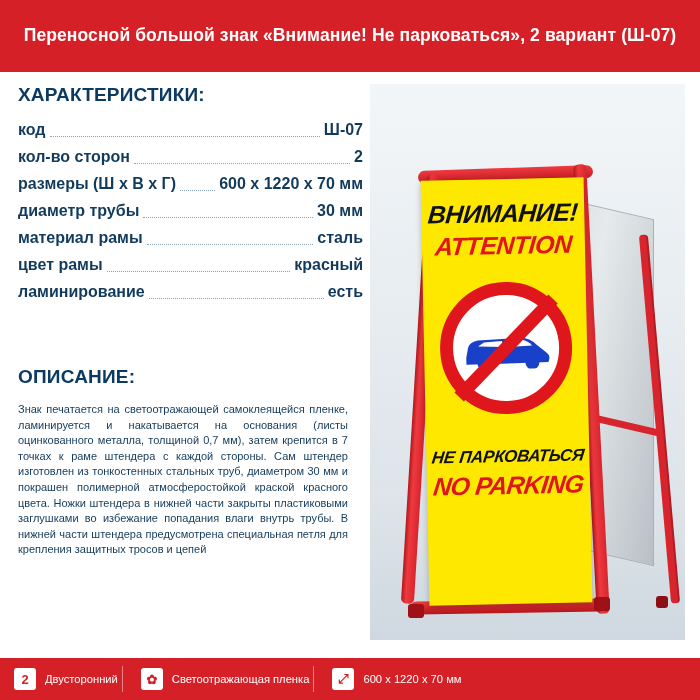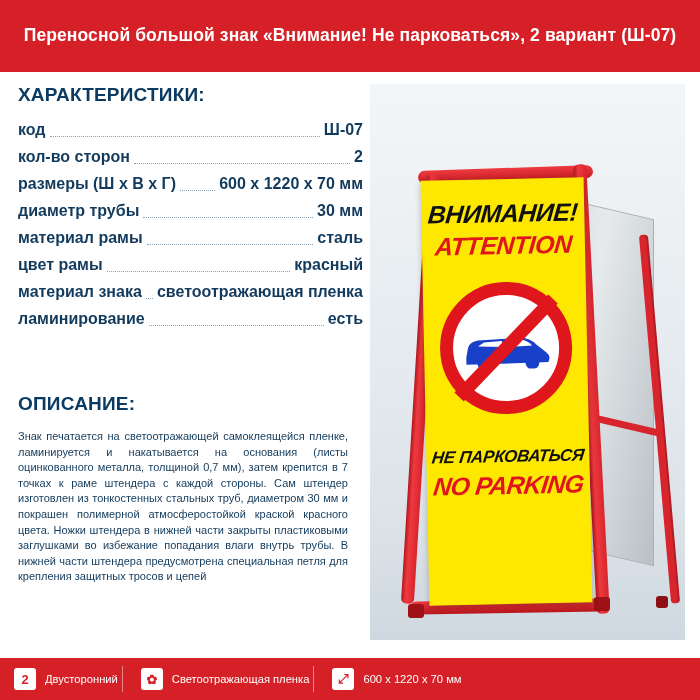--- a/index.html
+++ b/index.html
@@ -214,25 +214,20 @@
       </li>
       <li class="spec-row">
         <span class="spec-key">материал рамы</span>
         <span class="spec-dots"></span>
         <span class="spec-val">сталь</span>
       </li>
       <li class="spec-row">
         <span class="spec-key">цвет рамы</span>
         <span class="spec-dots"></span>
         <span class="spec-val">красный</span>
-      </li>
-      <li class="spec-row">
-        <span class="spec-key">материал знака</span>
-        <span class="spec-dots"></span>
-        <span class="spec-val">светоотражающая пленка</span>
       </li>
       <li class="spec-row">
         <span class="spec-key">ламинирование</span>
         <span class="spec-dots"></span>
         <span class="spec-val">есть</span>
       </li>
     </ul>
 
     <div class="section-title desc-title">ОПИСАНИЕ:</div>
     <div class="desc-body">Знак печатается на светоотражающей самоклеящейся пленке, ламинируется и накатывается на основания (листы оцинкованного металла, толщиной 0,7 мм), затем крепится в 7 точках к раме штендера с каждой стороны. Сам штендер изготовлен из тонкостенных стальных труб, диаметром 30 мм и покрашен полимерной атмосферостойкой краской красного цвета. Ножки штендера в нижней части закрыты пластиковыми заглушками во избежание попадания влаги внутрь трубы. В нижней части штендера предусмотрена специальная петля для крепления защитных тросов и цепей</div>

